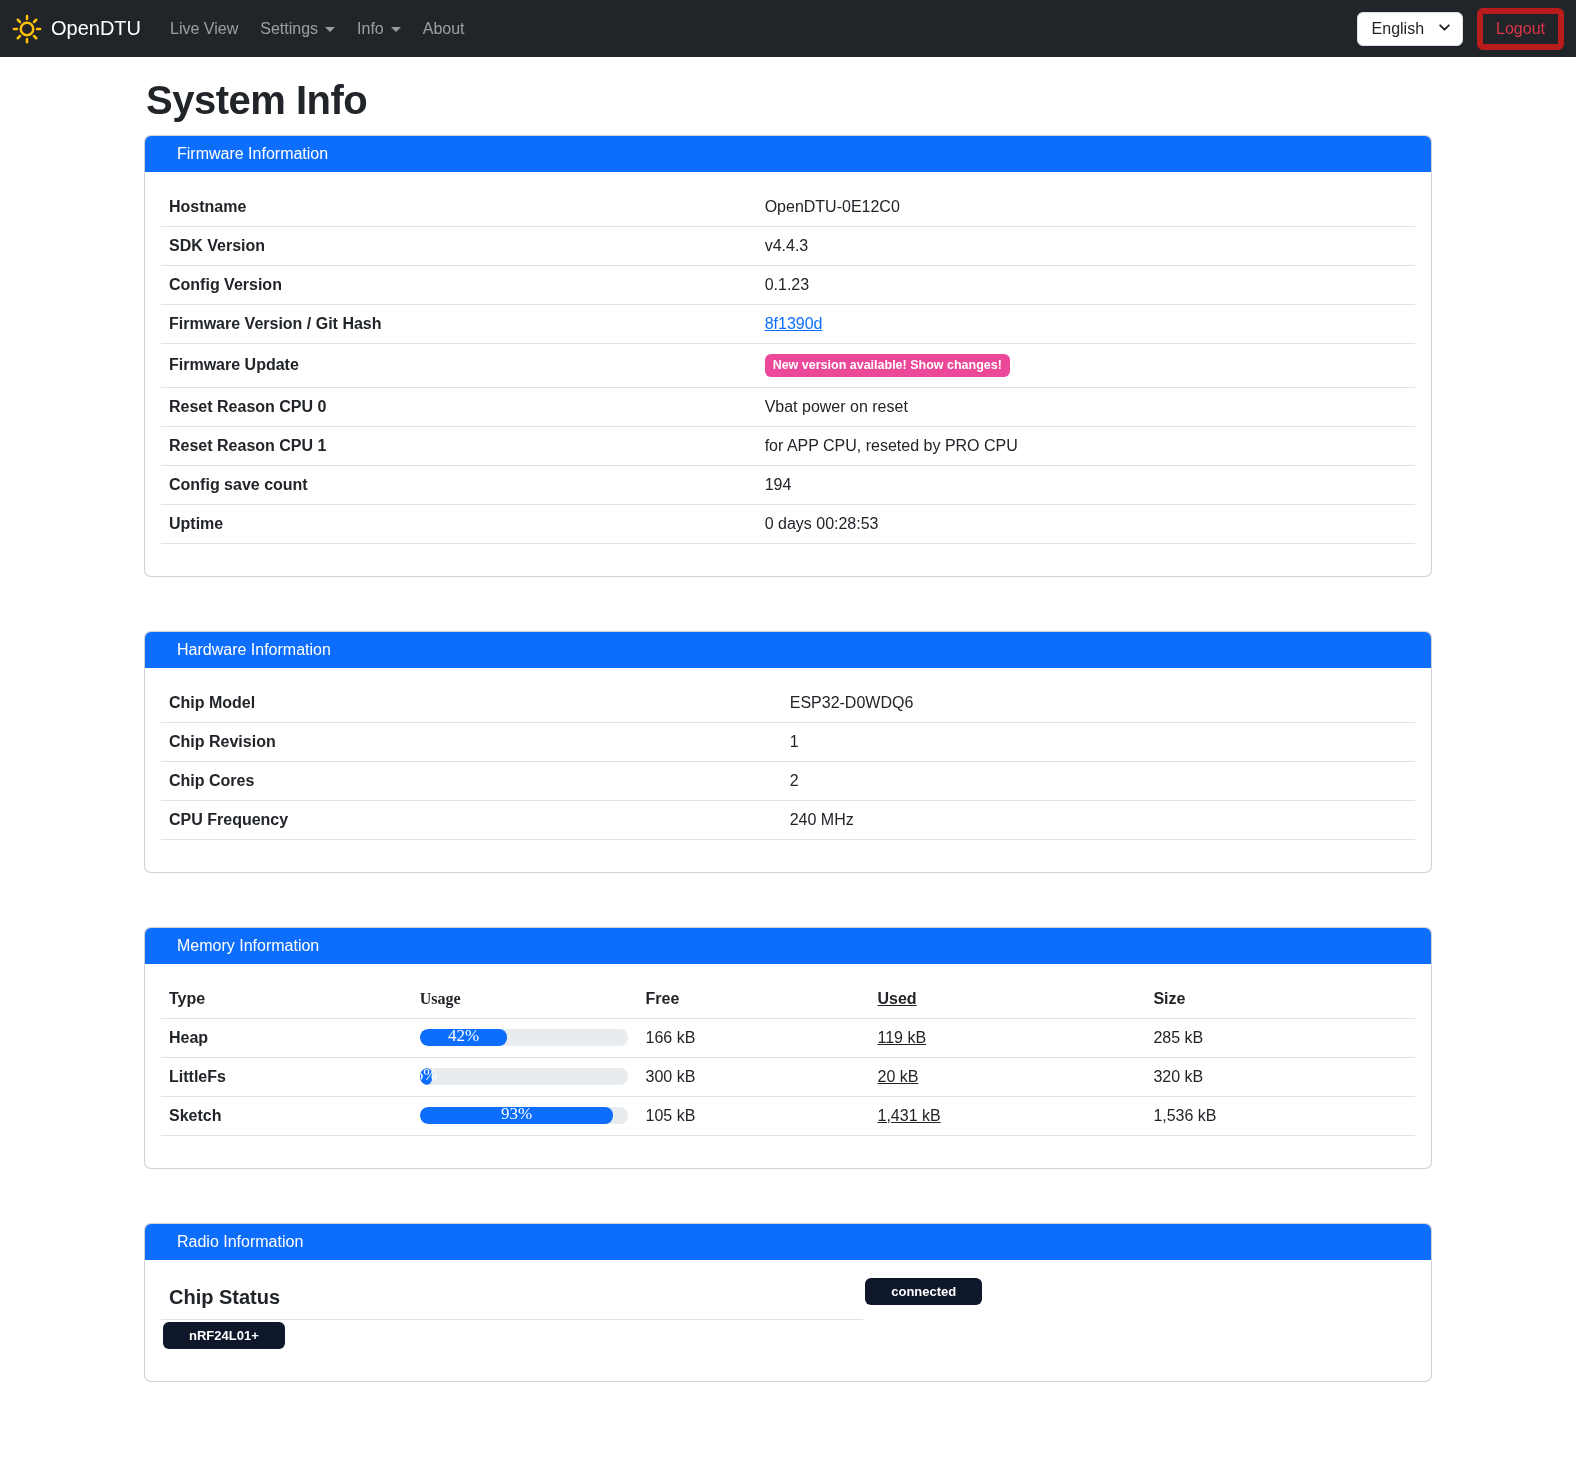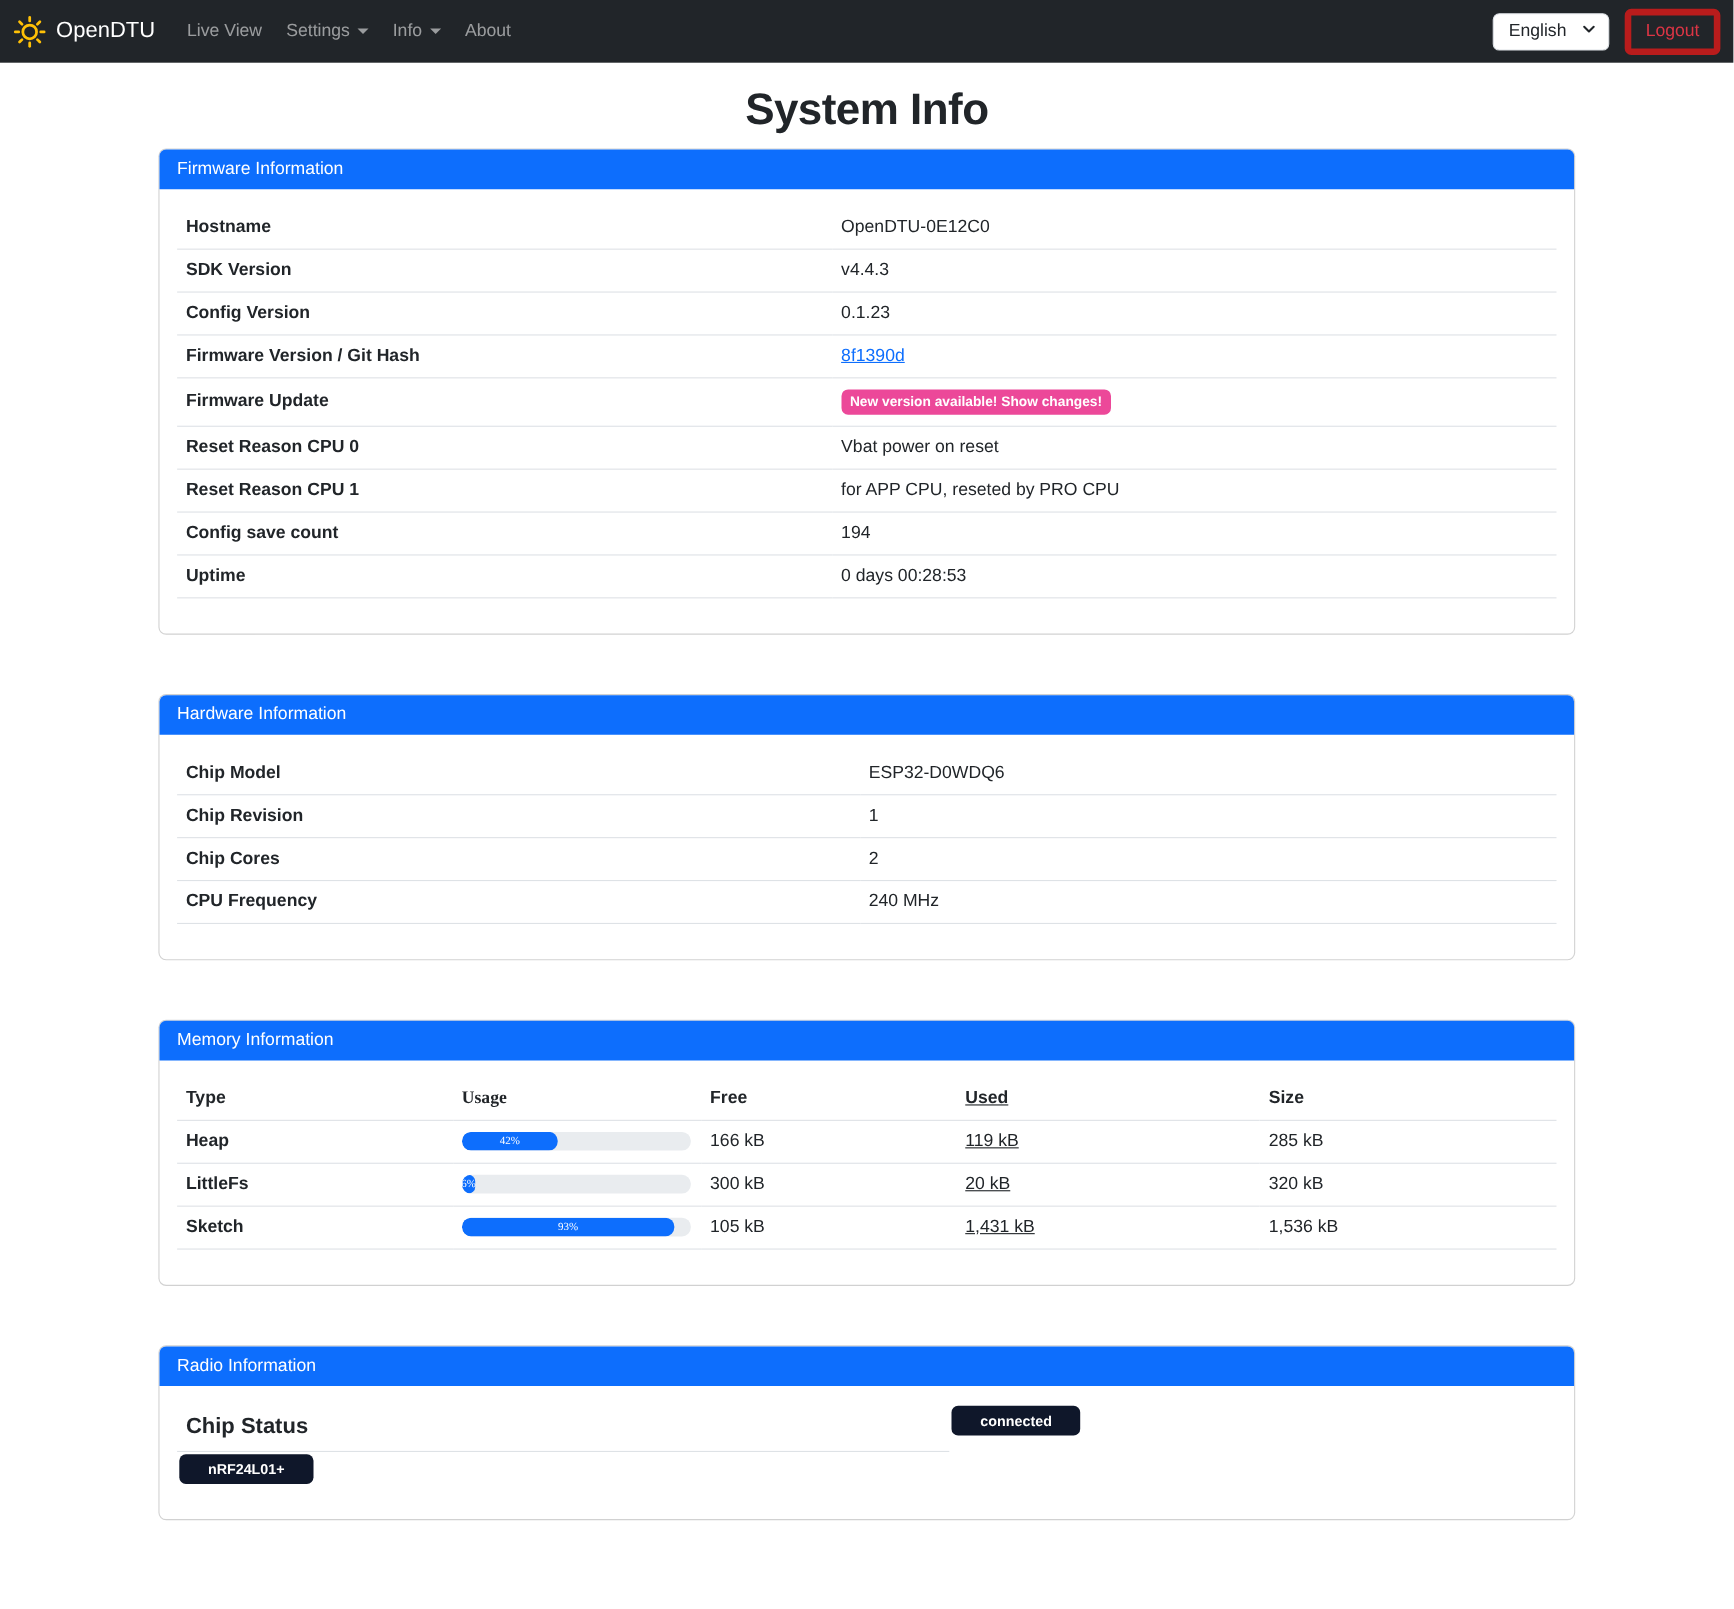--- a/index.html
+++ b/index.html
@@ -20,25 +20,25 @@
   .select-box { position:relative; background:#ffffff; border:1px solid #dee2e6;
     border-radius:6px; padding:7px 38px 7px 14px; color:#212529; font-size:16px;
     margin-right:14px; cursor:pointer; }
   .select-chevron { position:absolute; right:11px; top:50%; transform:translateY(-50%); }
   .logout-btn { background:transparent; border:6px solid #b91c1c; color:#dc3545;
     border-radius:6px; padding:6px 13px; font-size:16px; cursor:pointer;
     font-family:inherit; }
 
   
   .container { width:1288px; margin:0 auto; }
-  h1.page-title { font-size:40px; font-weight:600; margin:21px 16px 12px; letter-spacing:-0.5px;text-align:center; }
+  h1.page-title { font-size:40px; font-weight:600; margin:21px 2px 12px; letter-spacing:-0.5px; }
 
   .card { border:1px solid rgba(0,0,0,0.18); border-radius:7px; margin-bottom:54px;
     background:#fff; }
-  .card-header { background:#0d6efd; color:#ffffff; padding:9px 16px; font-size:16px;
+  .card-header { background:#0d6efd; color:#ffffff; padding:9px 32px; font-size:16px;
     border-radius:6px 6px 0 0; }
   .card-body { padding:16px; }
 
   table { width:100%; border-collapse:collapse; margin-bottom:16px; }
   th, td { padding:10px 8px; border-bottom:1px solid #dee2e6; text-align:left;
     vertical-align:middle; font-size:16px; font-weight:400; }
   th.row-label, thead th { font-weight:700; }
   table.kv-firmware th.row-label { width:47.5%; }
   table.kv-hardware th.row-label { width:49.5%; }
 
@@ -51,21 +51,21 @@
 
   
   table.mem th:nth-child(1), table.mem td:nth-child(1) { width:20%; }
   table.mem th:nth-child(2), table.mem td:nth-child(2) { width:18%;font-family:Liberation Serif, serif; }
   table.mem th:nth-child(3), table.mem td:nth-child(3) { width:18.5%; }
   table.mem th:nth-child(4), table.mem td:nth-child(4) { width:22%;text-decoration:underline; }
 
   .progress { width:208px; height:17px; background:#e9ecef; border-radius:8px;
     overflow:hidden; }
   .progress-bar { height:100%; background:#0d6efd; border-radius:8px; display:flex;
-    align-items:center; justify-content:center; color:#ffffff; font-size:10px;
+    align-items:flex-end; justify-content:center; color:#ffffff; font-size:17px;
     white-space:nowrap; }
 
   
   .radio-rows { margin-bottom:16px; }
   .radio-row { display:flex; align-items:flex-start; }
   .radio-label { width:56%; border-bottom:1px solid #dee2e6; padding:10px 8px;
     font-weight:700; font-size:20px; }
   .radio-badge-cell { padding:2px 0 0 2px; }
 </style>
 </head>

